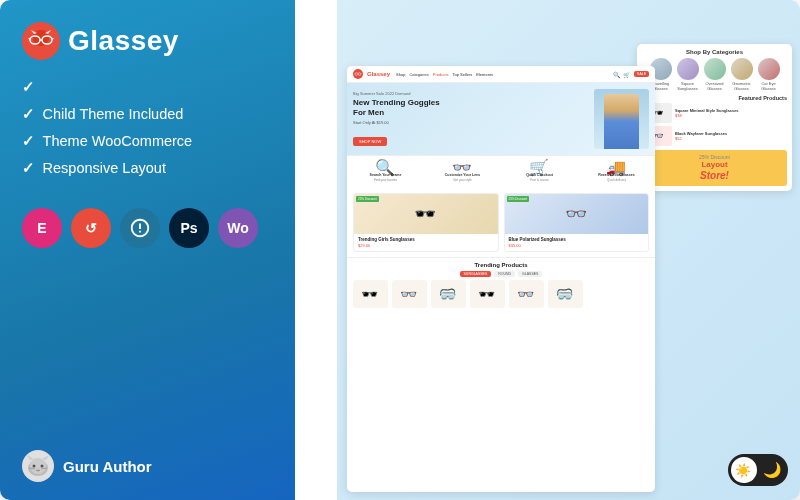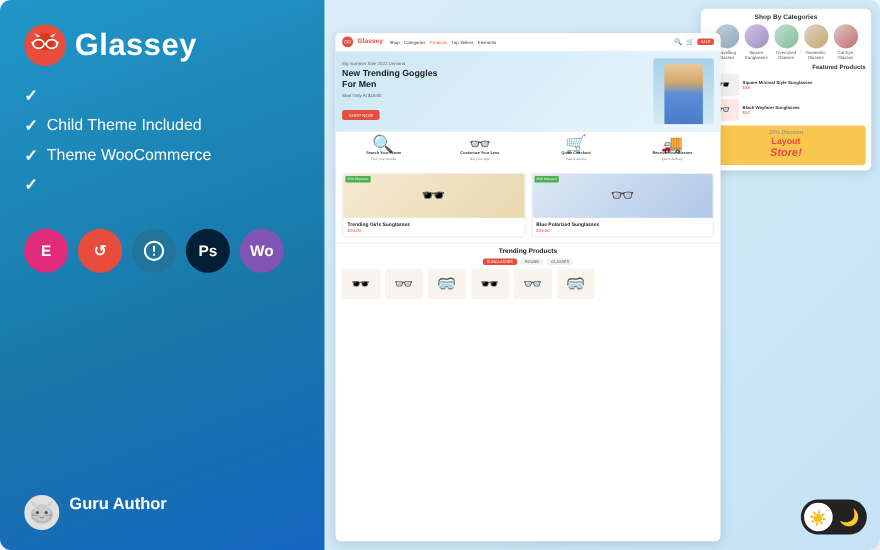--- a/index.html
+++ b/index.html
@@ -12,20 +12,21 @@
     }
 
     .card {
       width: 800px;
       height: 500px;
       display: flex;
       flex-direction: row;
       border-radius: 10px;
       overflow: hidden;
       box-shadow: 0 4px 24px rgba(0,0,0,0.18);
+      gap: 42px;
     }
 
     
     .left-panel {
       width: 295px;
       min-width: 295px;
       background: linear-gradient(160deg, #2196c8 0%, #1976a8 60%, #1565c0 100%);
       display: flex;
       flex-direction: column;
       padding: 22px 22px 18px 22px;
@@ -97,20 +98,21 @@
       flex-shrink: 0;
     }
     .badge-elementor { background: #e02a7a; }
     .badge-customizer { background: #e74c3c; }
     .badge-wp { background: #21759b; }
     .badge-woo { background: #7f54b3; }
     .badge-ps { background: #001e36; }
 
     .guru-row {
       display: flex;
+      align-items: center;
       gap: 9px;
       margin-top: auto;
     }
     .guru-icon {
       width: 32px;
       height: 32px;
     }
     .guru-label {
       color: #fff;
       font-size: 15px;
@@ -516,20 +518,21 @@
       position: absolute;
       top: 0; left: 0; right: 0; bottom: 0;
       background: linear-gradient(135deg, #d8eef9 0%, #c5e3f5 100%);
       z-index: 0;
     }
     .preview-top-right,
     .main-preview,
     .toggle-btn {
       position: absolute;
       z-index: 5;
+      margin-top: 36px;
     }
   </style>
 </head>
 <body>
 
 <div class="card">
   <div class="left-panel">
 
     <div class="logo-row">
       <svg class="logo-icon" viewBox="0 0 38 38" fill="none">
@@ -556,20 +559,21 @@
       <li>
         <span class="check-icon">✓</span>
         <span>Child Theme Included</span>
       </li>
       <li>
         <span class="check-icon">✓</span>
         <span>Theme WooCommerce</span>
       </li>
       <li>
         <span class="check-icon">✓</span>
+        <span>Responsive Layout</span>
       </li>
     </ul>
 
     <div class="tech-badges">
       <div class="badge badge-elementor" title="Elementor">
         <span>E</span>
       </div>
       <div class="badge badge-customizer" title="Customizer">
         <span>↺</span>
       </div>

